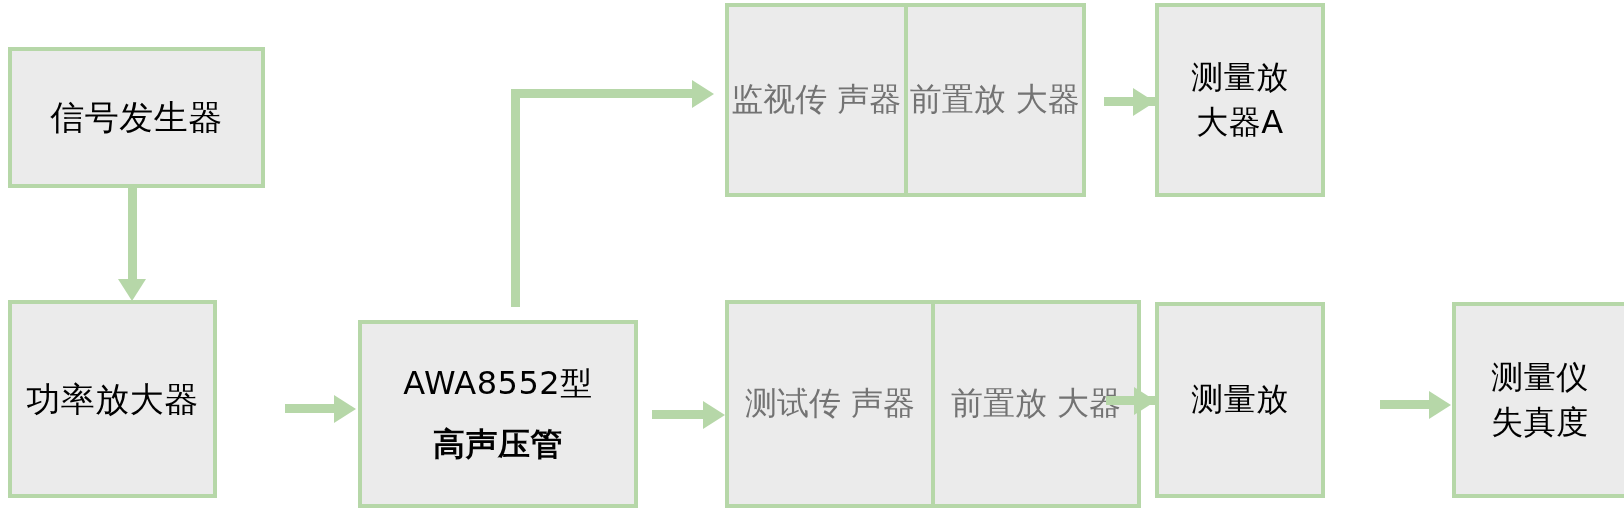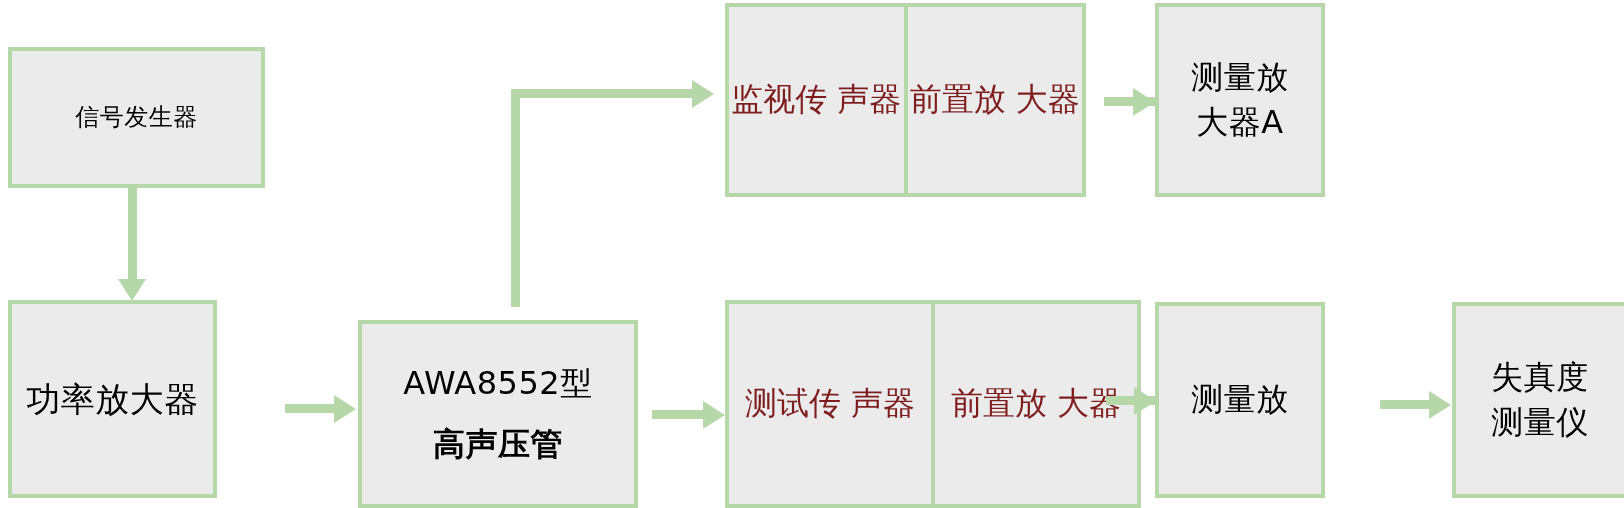--- a/index.html
+++ b/index.html
@@ -48,21 +48,21 @@
     background: transparent;
   }
   .pair > .half {
     box-sizing: border-box;
     background: #ebebeb;
     border: 4px solid #b6d7a8;
     display: flex;
     align-items: center;
     justify-content: center;
     text-align: center;
-    color: #7f1d1d;
+    color: #737373;
     line-height: 1.42;
     flex: 1 1 0;
   }
   .pair > .half + .half {
     margin-left: -4px;
   }
   .conn {
     position: absolute;
     background: #b6d7a8;
   }
@@ -103,21 +103,21 @@
     </div>
   </div>
 
   <div class="node" style="left:1155px; top:3px; width:170px; height:194px; font-size:32px;">
     <span class="label">
       <span class="ln">测量放</span>
       <span class="ln">大器A</span>
     </span>
   </div>
 
-  <div class="node" style="left:8px; top:47px; width:257px; height:141px; font-size:24px;">
+  <div class="node" style="left:8px; top:47px; width:257px; height:141px; font-size:34px;">
     <span class="label">
       <span class="ln">信号发生器</span>
     </span>
   </div>
 
   <div class="node" style="left:8px; top:300px; width:209px; height:198px; font-size:34px;">
     <span class="label">
       <span class="ln">功率放大器</span>
     </span>
   </div>
@@ -145,22 +145,22 @@
   </div>
 
   <div class="node" style="left:1155px; top:302px; width:170px; height:196px; font-size:32px;">
     <span class="label">
       <span class="ln">测量放</span>
     </span>
   </div>
 
   <div class="node" style="left:1452px; top:302px; width:176px; height:196px; font-size:32px;">
     <span class="label">
+      <span class="ln">测量仪</span>
       <span class="ln">失真度</span>
-      <span class="ln">测量仪</span>
     </span>
   </div>
 
   <div class="conn" style="left:128px; top:188px; width:9px; height:92px;"></div>
   <div class="arrow-head-down" style="left:118px; top:279px;"></div>
 
   <div class="conn" style="left:285px; top:404px; width:50px; height:9px;"></div>
   <div class="arrow-head-right" style="left:334px; top:395px;"></div>
 
   <div class="conn" style="left:511px; top:89px; width:9px; height:218px;"></div>

